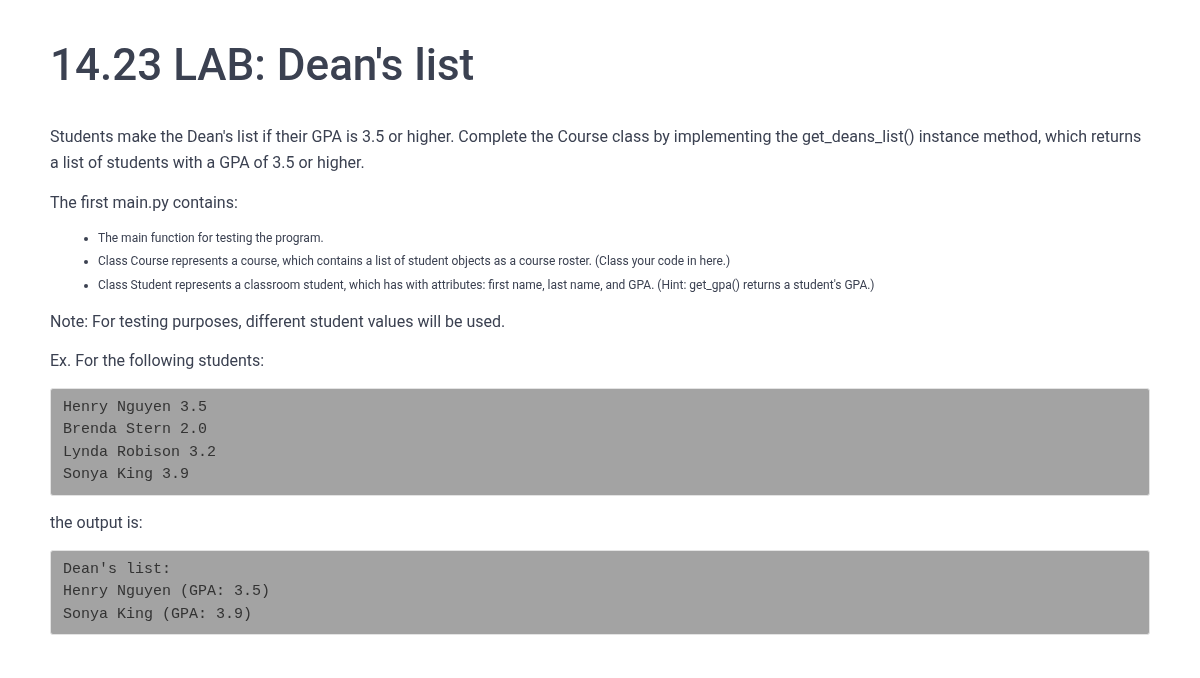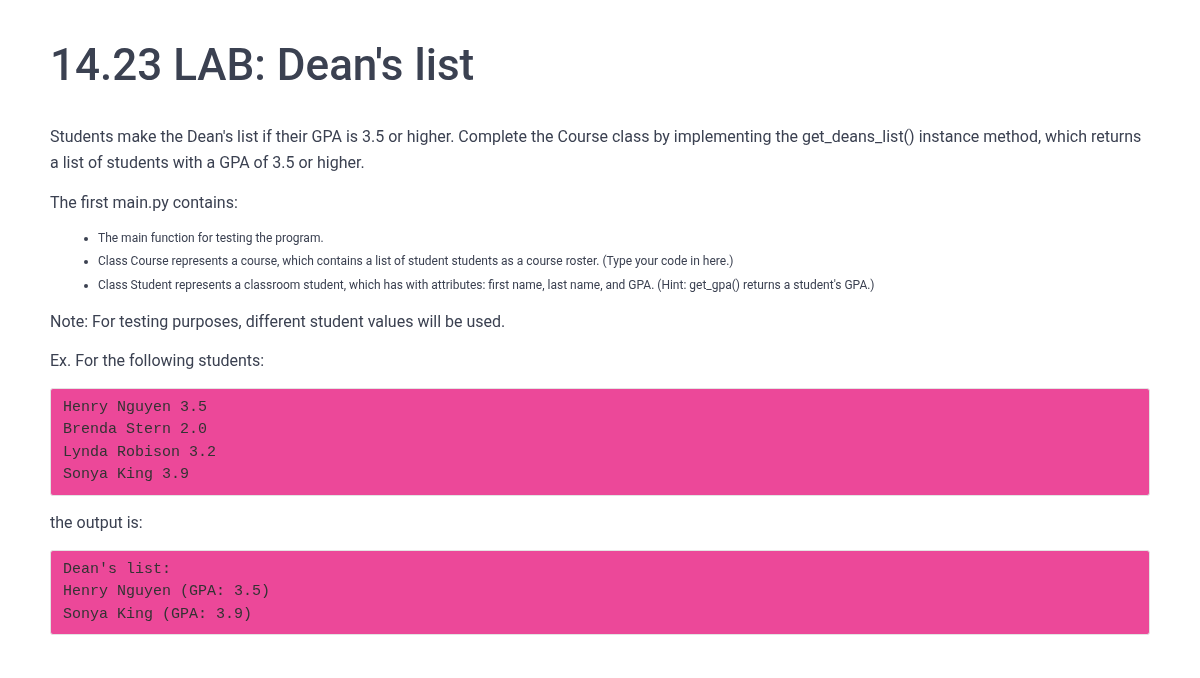--- a/index.html
+++ b/index.html
@@ -29,21 +29,21 @@
       margin: 0 0 14px 0;
       padding-left: 48px;
     }
     ul li {
       font-size: 12px;
       color: #3b4151;
       margin-bottom: 4px;
       list-style-type: disc;
     }
     pre.code-block {
-      background: #ec4899;
+      background: #a3a3a3;
       border: 1px solid #e3e3e3;
       border-radius: 3px;
       padding: 8px 12px;
       font-family: "Courier New", Courier, monospace;
       font-size: 15px;
       color: #333;
       white-space: pre;
       margin-bottom: 14px;
       line-height: 1.5;
     }
@@ -52,21 +52,21 @@
 <body>
 
 <h1>14.23 LAB: Dean's list</h1>
 
 <p>Students make the Dean's list if their GPA is 3.5 or higher. Complete the Course class by implementing the get_deans_list() instance method, which returns a list of students with a GPA of 3.5 or higher.</p>
 
 <p>The first main.py contains:</p>
 
 <ul>
   <li>The main function for testing the program.</li>
-  <li>Class Course represents a course, which contains a list of student students as a course roster. (Type your code in here.)</li>
+  <li>Class Course represents a course, which contains a list of student objects as a course roster. (Class your code in here.)</li>
   <li>Class Student represents a classroom student, which has with attributes: first name, last name, and GPA. (Hint: get_gpa() returns a student's GPA.)</li>
 </ul>
 
 <p>Note: For testing purposes, different student values will be used.</p>
 
 <p>Ex. For the following students:</p>
 
 <pre class="code-block">Henry Nguyen 3.5
 Brenda Stern 2.0
 Lynda Robison 3.2

